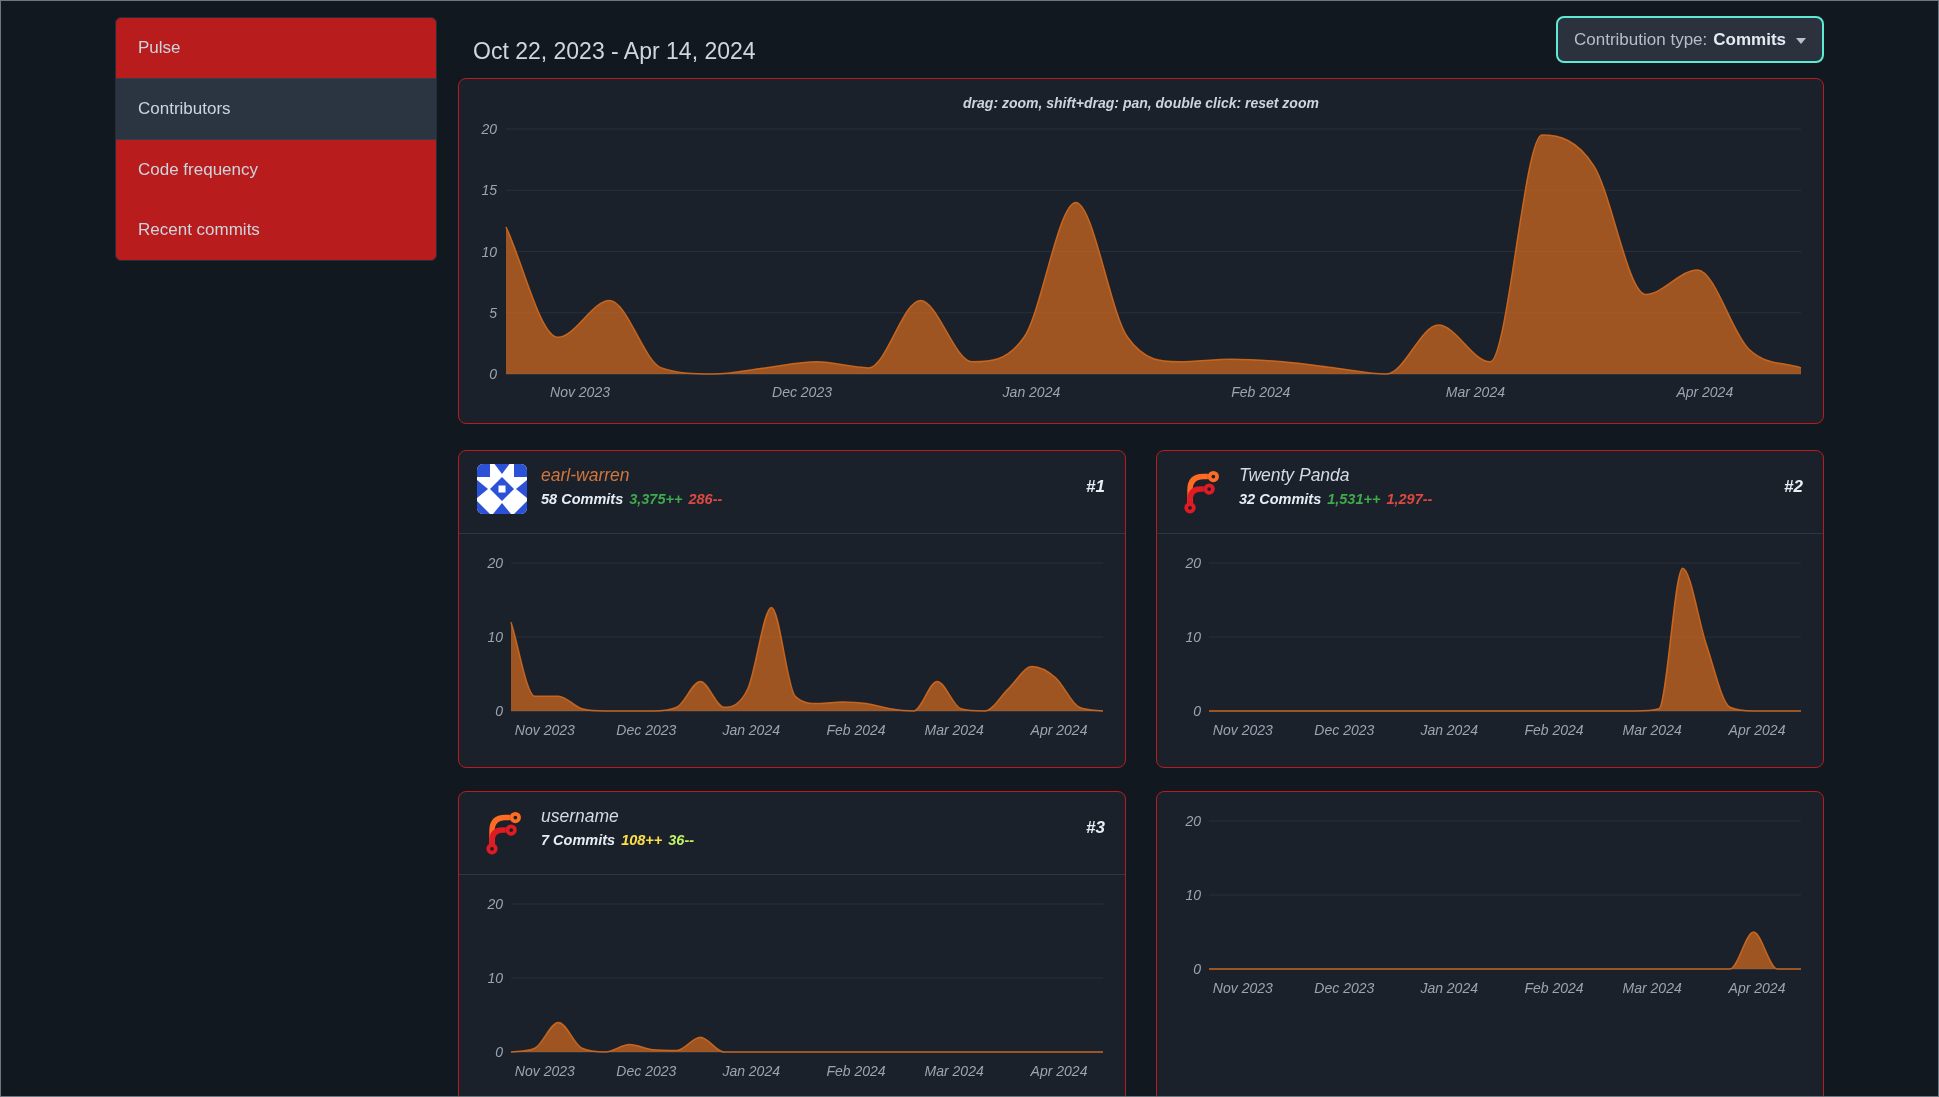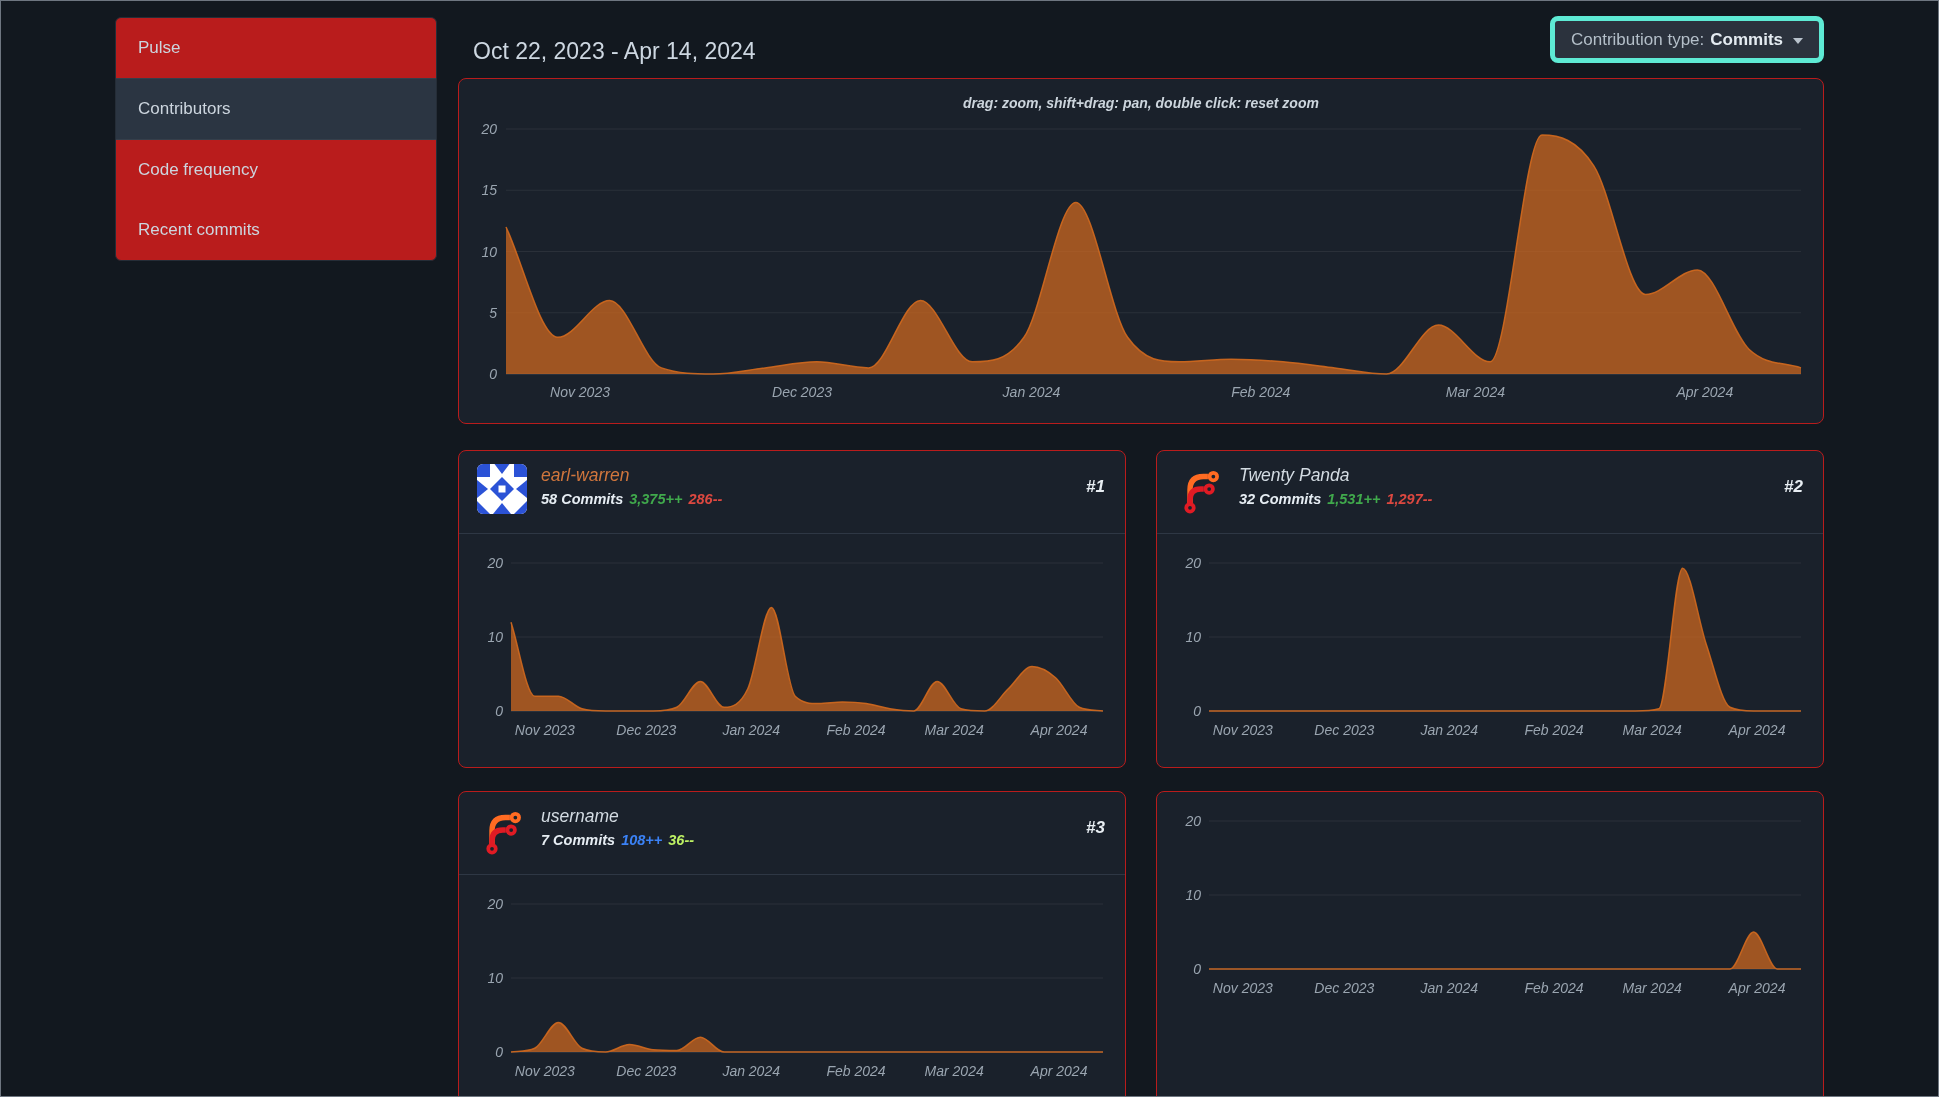--- a/index.html
+++ b/index.html
@@ -9,21 +9,21 @@
   
   .sidebar{position:absolute;left:114px;top:16px;width:320px;background:#b91c1c;border:1px solid #252d37;
            border-radius:6px;overflow:hidden;}
   .side-item{height:60px;display:flex;align-items:center;padding-left:22px;font-size:17px;color:#ccd5de;cursor:pointer;}
   .side-item.active{background:#2b3542;border-top:1px solid rgba(255,255,255,0.05);border-bottom:1px solid rgba(255,255,255,0.05);}
   
   .content{position:absolute;left:457px;top:13px;width:1366px;}
   .topbar{position:relative;height:64px;}
   .page-title{position:absolute;left:1px;top:10px;margin:14px;font-size:23px;font-weight:400;color:#cdd7e1;}
   .dropdown{position:absolute;right:0;top:2px;height:47px;display:flex;align-items:center;gap:6px;
-            background:#2b323d;border:5px solid #5eead4;border-radius:8px;padding:0 16px;font-size:17px;
+            background:#2b323d;border:2px solid #5eead4;border-radius:8px;padding:0 16px;font-size:17px;
             color:#b4bfc9;cursor:pointer;font-family:inherit;}
   .dropdown b{color:#e4ebf1;}
   .caret{width:0;height:0;border-left:5px solid transparent;border-right:5px solid transparent;
          border-top:6px solid #b8c2cc;margin-left:4px;margin-top:3px;}
   .card{background:#1a212b;border:1px solid #b91c1c;border-radius:8px;box-sizing:border-box;font-style:italic;}
   .main-card{position:relative;width:1366px;height:346px;}
   .hint{position:absolute;top:16px;left:0;right:0;text-align:center;font-size:14px;font-weight:bold;color:#ccd5dd;}
   
   .grid{display:grid;grid-template-columns:668px 668px;column-gap:30px;row-gap:23px;margin-top:26px;}
   .ccard{position:relative;width:668px;height:318px;}
@@ -161,21 +161,21 @@
             <div class="avatar">
               <svg viewBox="0 0 120 120">
                 <path d="M36,94 V62 Q36,30 68,30 H79" stroke="#ff6b22" stroke-width="13" fill="none"></path>
                 <circle cx="92" cy="30" r="9" stroke="#ff6b22" stroke-width="9" fill="none"></circle>
                 <path d="M36,94 V86 Q36,60 62,60 H69" stroke="#e01b24" stroke-width="13" fill="none"></path>
                 <circle cx="82" cy="60" r="9" stroke="#e01b24" stroke-width="9" fill="none"></circle>
                 <circle cx="36" cy="105" r="9" stroke="#e01b24" stroke-width="9" fill="none"></circle>
               </svg>
             </div>
             <div class="cname">username</div>
-            <div class="cstats"><span class="commits">7 Commits</span><span class="add" style="color: #3b82f6;">108++</span><span class="del" style="color: #bef264;">36--</span></div>
+            <div class="cstats"><span class="commits">7 Commits</span><span class="add" style="color: #fde047;">108++</span><span class="del" style="color: #bef264;">36--</span></div>
             <div class="rank">#3</div>
           </div>
           <div class="mini-chart" id="mini-2"><svg width="666" height="234">
               <line x1="52" y1="177" x2="644" y2="177" stroke="#39424e" stroke-width="1"></line>
               <text x="44" y="182" text-anchor="end" font-size="14" fill="#9aa5b0">0</text>
               <line x1="52" y1="103" x2="644" y2="103" stroke="rgba(255,255,255,0.07)" stroke-width="1"></line>
               <text x="44" y="108" text-anchor="end" font-size="14" fill="#9aa5b0">10</text>
               <line x1="52" y1="29" x2="644" y2="29" stroke="rgba(255,255,255,0.07)" stroke-width="1"></line>
               <text x="44" y="34" text-anchor="end" font-size="14" fill="#9aa5b0">20</text>
               <text x="85.82857142857142" y="201" text-anchor="middle" font-size="14" fill="#9aa5b0">Nov 2023</text>

